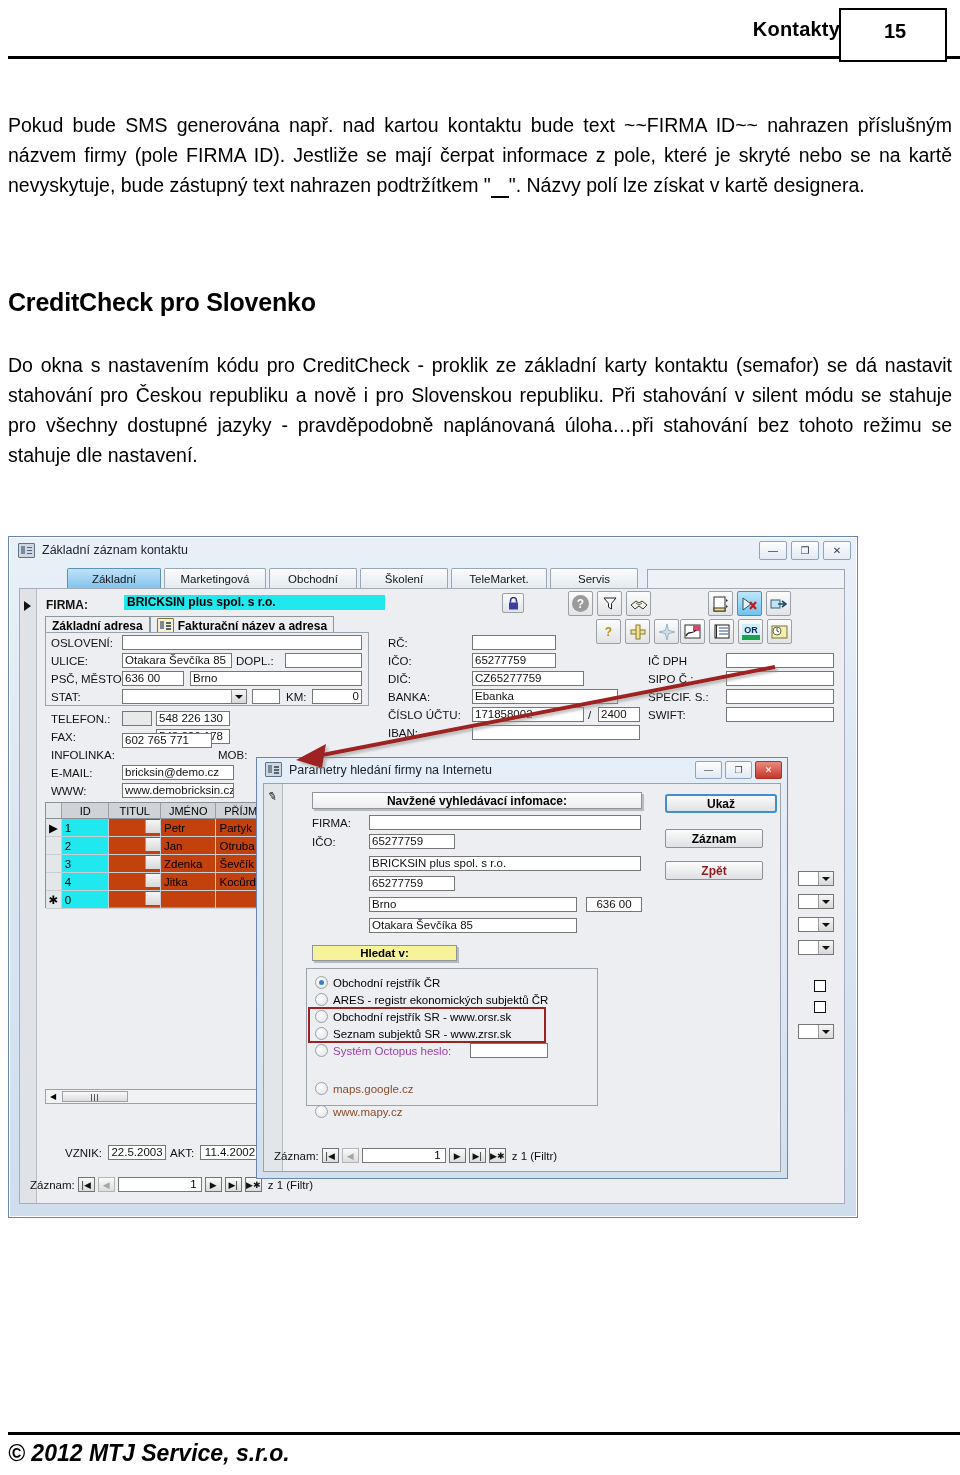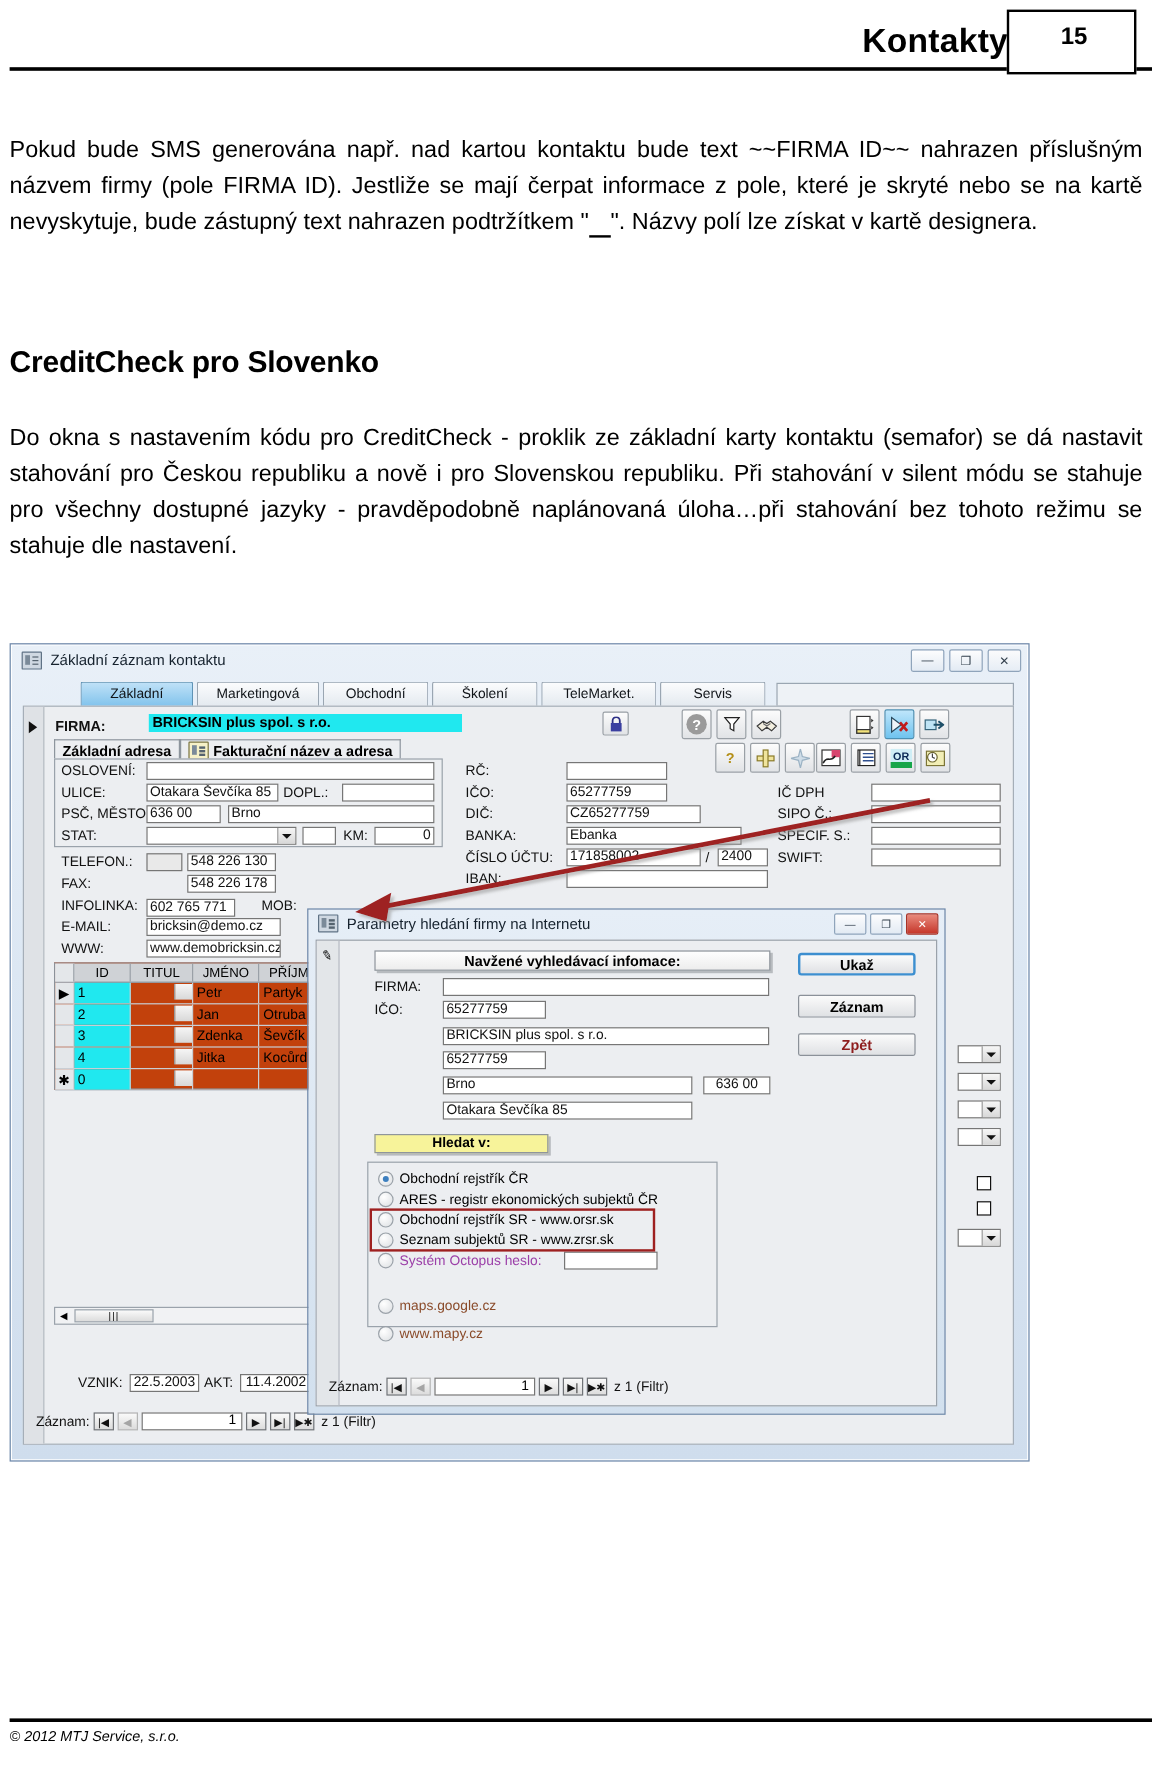--- a/index.html
+++ b/index.html
@@ -5,21 +5,21 @@
   html,body{margin:0;padding:0;}
   body{
     width:960px;height:1475px;background:#fff;
     font-family:"Liberation Sans",sans-serif;
     color:#000;position:relative;overflow:hidden;
   }
 
   
   .page-header{position:absolute;left:0;top:0;width:960px;height:80px;}
   .hdr-rule2{position:absolute;left:8px;top:56px;width:952px;height:3px;background:#000;}
-  .hdr-title{position:absolute;right:120px;top:18px;font-size:28px;font-weight:bold;letter-spacing:.2px;}
+  .hdr-title{position:absolute;right:120px;top:18px;font-size:20px;font-weight:bold;letter-spacing:.2px;}
   .hdr-box{position:absolute;right:13px;top:8px;width:104px;height:50px;border:2px solid #000;background:#fff;}
   .hdr-num{position:absolute;right:13px;top:20px;width:104px;text-align:center;font-size:20px;font-weight:bold;}
 
   
   .para{
     position:absolute;left:8px;width:944px;
     font-size:19.5px;line-height:30px;text-align:justify;
     text-justify:inter-word;
   }
   .para span.u{border-bottom:2px solid #000;padding:0 9px;}
@@ -166,21 +166,21 @@
   .rdot.on:after{content:"";position:absolute;left:2.5px;top:2.5px;width:5px;height:5px;border-radius:50%;background:#3d7fbf;}
   .brown{color:#8a4b2a;}
   .purple{color:#9b3fa8;}
   .redbox{position:absolute;border:2px solid #9e2020;box-sizing:border-box;}
 
   
   .arrow-svg{position:absolute;left:0;top:0;width:960px;height:1475px;pointer-events:none;}
 
   
   .foot-rule{position:absolute;left:8px;top:1432px;width:952px;height:3px;background:#000;}
-  .foot-text{position:absolute;left:8px;top:1440px;font-size:12px;font-style:italic;font-weight:normal;}
+  .foot-text{position:absolute;left:8px;top:1440px;font-size:23px;font-style:italic;font-weight:bold;}
 
   .chk{width:12px;height:12px;border:1.5px solid #111;background:#fff;box-sizing:border-box;}
 </style>
 </head>
 <body>
 
 <div class="page-header">
   <div class="hdr-rule2"></div>
   <div class="hdr-title">Kontakty</div>
   <div class="hdr-box"></div>
@@ -357,21 +357,21 @@
     <div class="fld" style="position:absolute;left:292px;top:100px;width:50px;text-align:right;">0</div>
 
     <div class="lbl" style="position:absolute;left:31px;top:124px;">TELEFON.:</div>
     <div class="fld gray" style="position:absolute;left:102px;top:122px;width:30px;"></div>
     <div class="fld" style="position:absolute;left:136px;top:122px;width:74px;">548 226 130</div>
 
     <div class="lbl" style="position:absolute;left:31px;top:142px;">FAX:</div>
     <div class="fld" style="position:absolute;left:136px;top:140px;width:74px;">548 226 178</div>
 
     <div class="lbl" style="position:absolute;left:31px;top:160px;">INFOLINKA:</div>
-    <div class="fld" style="position:absolute;left:102px;top:160px;width:74px;">602 765 771</div>
+    <div class="fld" style="position:absolute;left:102px;top:144px;width:90px;">602 765 771</div>
     <div class="lbl" style="position:absolute;left:198px;top:160px;">MOB:</div>
 
     <div class="lbl" style="position:absolute;left:31px;top:178px;">E-MAIL:</div>
     <div class="fld" style="position:absolute;left:102px;top:176px;width:112px;">bricksin@demo.cz</div>
 
     <div class="lbl" style="position:absolute;left:31px;top:196px;">WWW:</div>
     <div class="fld" style="position:absolute;left:102px;top:194px;width:112px;">www.demobricksin.cz</div>
 
     <div class="lbl" style="position:absolute;left:368px;top:48px;">RČ:</div>
     <div class="fld" style="position:absolute;left:452px;top:46px;width:84px;"></div>
@@ -523,21 +523,21 @@
     <div class="fld" style="position:absolute;left:105px;top:50px;width:86px;">65277759</div>
 
     <div class="fld" style="position:absolute;left:105px;top:72px;width:272px;">BRICKSIN plus spol.  s r.o.</div>
     <div class="fld" style="position:absolute;left:105px;top:92px;width:86px;">65277759</div>
     <div class="fld" style="position:absolute;left:105px;top:113px;width:208px;">Brno</div>
     <div class="fld" style="position:absolute;left:322px;top:113px;width:56px;text-align:center;">636 00</div>
     <div class="fld" style="position:absolute;left:105px;top:134px;width:208px;">Otakara Ševčíka 85</div>
 
     <div class="ybanner" style="position:absolute;left:48px;top:161px;width:145px;">Hledat v:</div>
 
-    <div class="dbtn focus" style="position:absolute;left:401px;top:10px;width:98px;text-align:center;">Ukaž</div>
+    <div class="dbtn focus" style="position:absolute;left:401px;top:10px;width:112px;text-align:center;">Ukaž</div>
     <div class="dbtn" style="position:absolute;left:401px;top:45px;width:98px;">Záznam</div>
     <div class="dbtn zpet" style="position:absolute;left:401px;top:77px;width:98px;">Zpět</div>
 
     <div class="radios" style="left:42px;top:184px;width:290px;height:136px;">
       <div class="ritem" style="position:absolute;left:8px;top:6px;">
         <span class="rdot on"></span>
         <span>Obchodní rejstřík ČR</span>
       </div>
       <div class="ritem" style="position:absolute;left:8px;top:23px;">
         <span class="rdot"></span>

